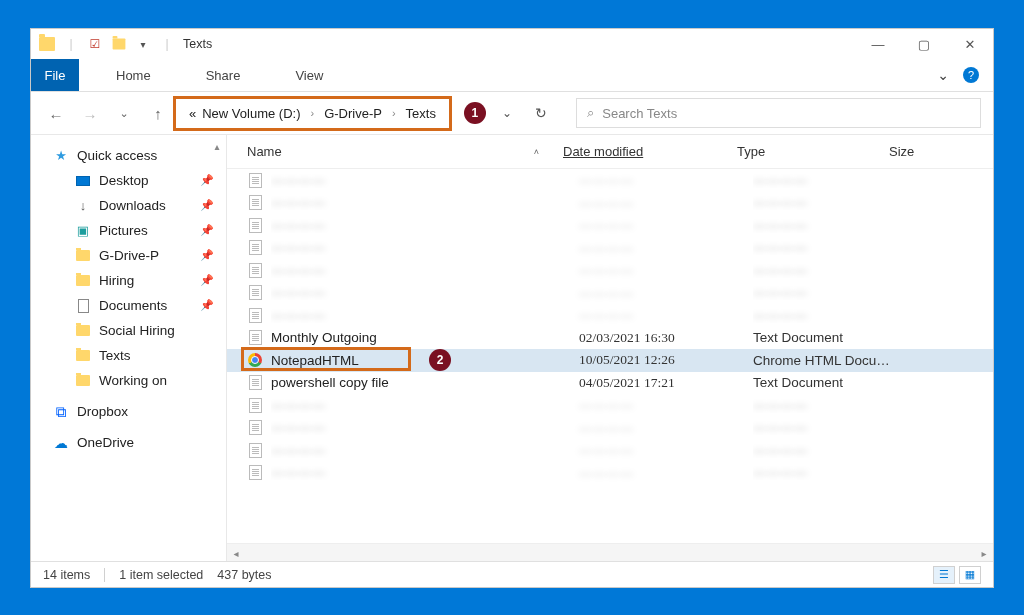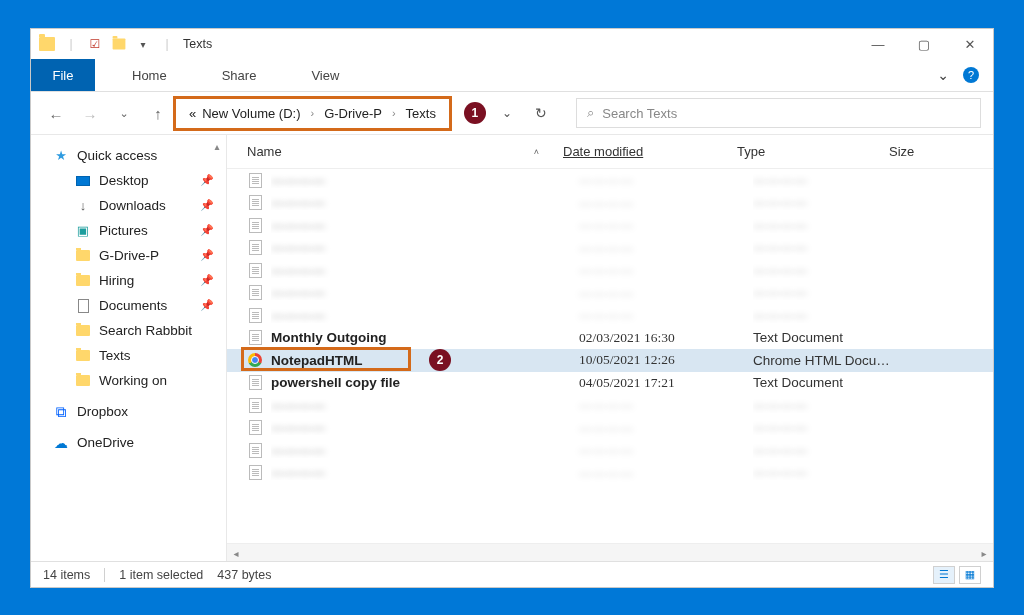--- a/index.html
+++ b/index.html
@@ -11,21 +11,21 @@
   .titlebar { height: 30px; display: flex; align-items: center; padding-left: 6px; }
   .tb-icons { display: flex; align-items: center; gap: 4px; }
   .tb-icon { width: 20px; height: 20px; display:flex; align-items:center; justify-content:center; font-size:12px; color:#555;}
   .folder-ico { width:16px; height:14px; background:#ffd76b; border-radius:1px; position:relative; }
   .folder-ico::before { content:""; position:absolute; top:-3px; left:0; width:6px; height:3px; background:#ffd76b; border-radius:1px 1px 0 0;}
   .tb-title { margin-left: 6px; font-size: 12.5px; color:#333; }
   .win-controls { margin-left:auto; display:flex; }
   .win-btn { width:46px; height:30px; display:flex; align-items:center; justify-content:center; color:#555; font-size:13px;}
 
   .ribbon-tabs { height:33px; display:flex; align-items:stretch; border-bottom:1px solid #e0e0e0;}
-  .file-tab { background:#0063b1; color:#fff; width:64px; display:flex; align-items:center; justify-content:center; font-size:13px;}
+  .file-tab { background:#0063b1; color:#fff; width:48px; display:flex; align-items:center; justify-content:center; font-size:13px;}
   .r-tab { padding:0 18px; display:flex; align-items:center; font-size:13px; color:#444;margin-left:19px;}
   .ribbon-right { margin-left:auto; display:flex; align-items:center; gap:14px; padding-right:14px; color:#0078d4;}
   .chev-down { font-size:14px; color:#444;}
   .help-ico { width:16px; height:16px; border-radius:50%; background:#0078d4; color:#fff; font-size:11px; display:flex; align-items:center; justify-content:center; }
 
   .nav-row { height:42px; display:flex; align-items:center; padding:0 12px; gap:8px; }
   .nav-btn { width:26px; height:26px; display:flex; align-items:center; justify-content:center; color:#666; font-size:15px;}
   .addr-wrap { position:relative; display:flex; align-items:center; }
   .addr-in { display:flex; align-items:center; height:29px; padding:0 10px; font-size:13px; color:#222; gap:6px;}
   .addr-chev { color:#888; margin:0 4px; font-size:11px;}
@@ -61,21 +61,21 @@
   .sort-ind { font-size:9px; color:#666; margin-left:auto; margin-right:24px;}
 
   .files { flex:1; overflow:hidden;}
   .row { height:22.5px; display:flex; align-items:center; padding-left:20px; font-size:13.5px; color:#222;}
   .row.sel { background:#d8e6f2; }
   .f-ico { width:16px; height:16px; margin-right:8px; display:flex; align-items:center; justify-content:center; }
   .txt-ico { width:13px; height:15px; background:#fff; border:1px solid #bbb; position:relative;}
   .txt-ico::after { content:""; position:absolute; top:3px; left:2px; right:2px; height:1px; background:#bbb; box-shadow:0 2px 0 #bbb, 0 4px 0 #bbb, 0 6px 0 #bbb;}
   .chrome-ico { width:14px; height:14px; border-radius:50%; background:conic-gradient(#ea4335 0 120deg,#34a853 120deg 240deg,#fbbc05 240deg 360deg); position:relative;}
   .chrome-ico::after { content:""; position:absolute; inset:3px; border-radius:50%; background:#4285f4; border:1.5px solid #fff;}
-  .cell-name { width:308px; overflow:hidden; white-space:nowrap; text-overflow:ellipsis;font-weight:bold;}
+  .cell-name { width:308px; overflow:hidden; white-space:nowrap; text-overflow:ellipsis;}
   .cell-date { width:174px; color:#333;font-family:Liberation Serif, serif;}
   .cell-type { width:152px; color:#333; overflow:hidden; white-space:nowrap; text-overflow:ellipsis;}
   .cell-size { flex:1;}
   .blur { color:transparent; text-shadow:0 0 6px rgba(0,0,0,0.35); filter:blur(0.3px);}
   .row-border { position:absolute; border:3px solid #d46a1a; pointer-events:none;}
   .hscroll { height:18px; border-top:1px solid #eee; position:relative; background:#f5f5f5;}
   .hs-left,.hs-right { position:absolute; top:0; width:18px; height:18px; display:flex; align-items:center; justify-content:center; font-size:10px; color:#888;}
   .hs-left{left:0;} .hs-right{right:0;}
 
   .status { height:26px; border-top:1px solid #e0e0e0; display:flex; align-items:center; padding:0 12px; font-size:12.5px; color:#444; gap:14px;}
@@ -198,21 +198,21 @@
             <span class="ico">
               <span class="doc-ico"></span>
             </span>
     <span>Documents</span>
     <span class="pin-ico">📌</span>
           </div>
           <div class="sb-item sub">
             <span class="ico">
               <span class="folder-s"></span>
             </span>
-    <span>Search Rabbbit</span>
+    <span>Social Hiring</span>
     </div>
           <div class="sb-item sub">
             <span class="ico">
               <span class="folder-s"></span>
             </span>
     <span>Texts</span>
     </div>
           <div class="sb-item sub">
             <span class="ico">
               <span class="folder-s"></span>

